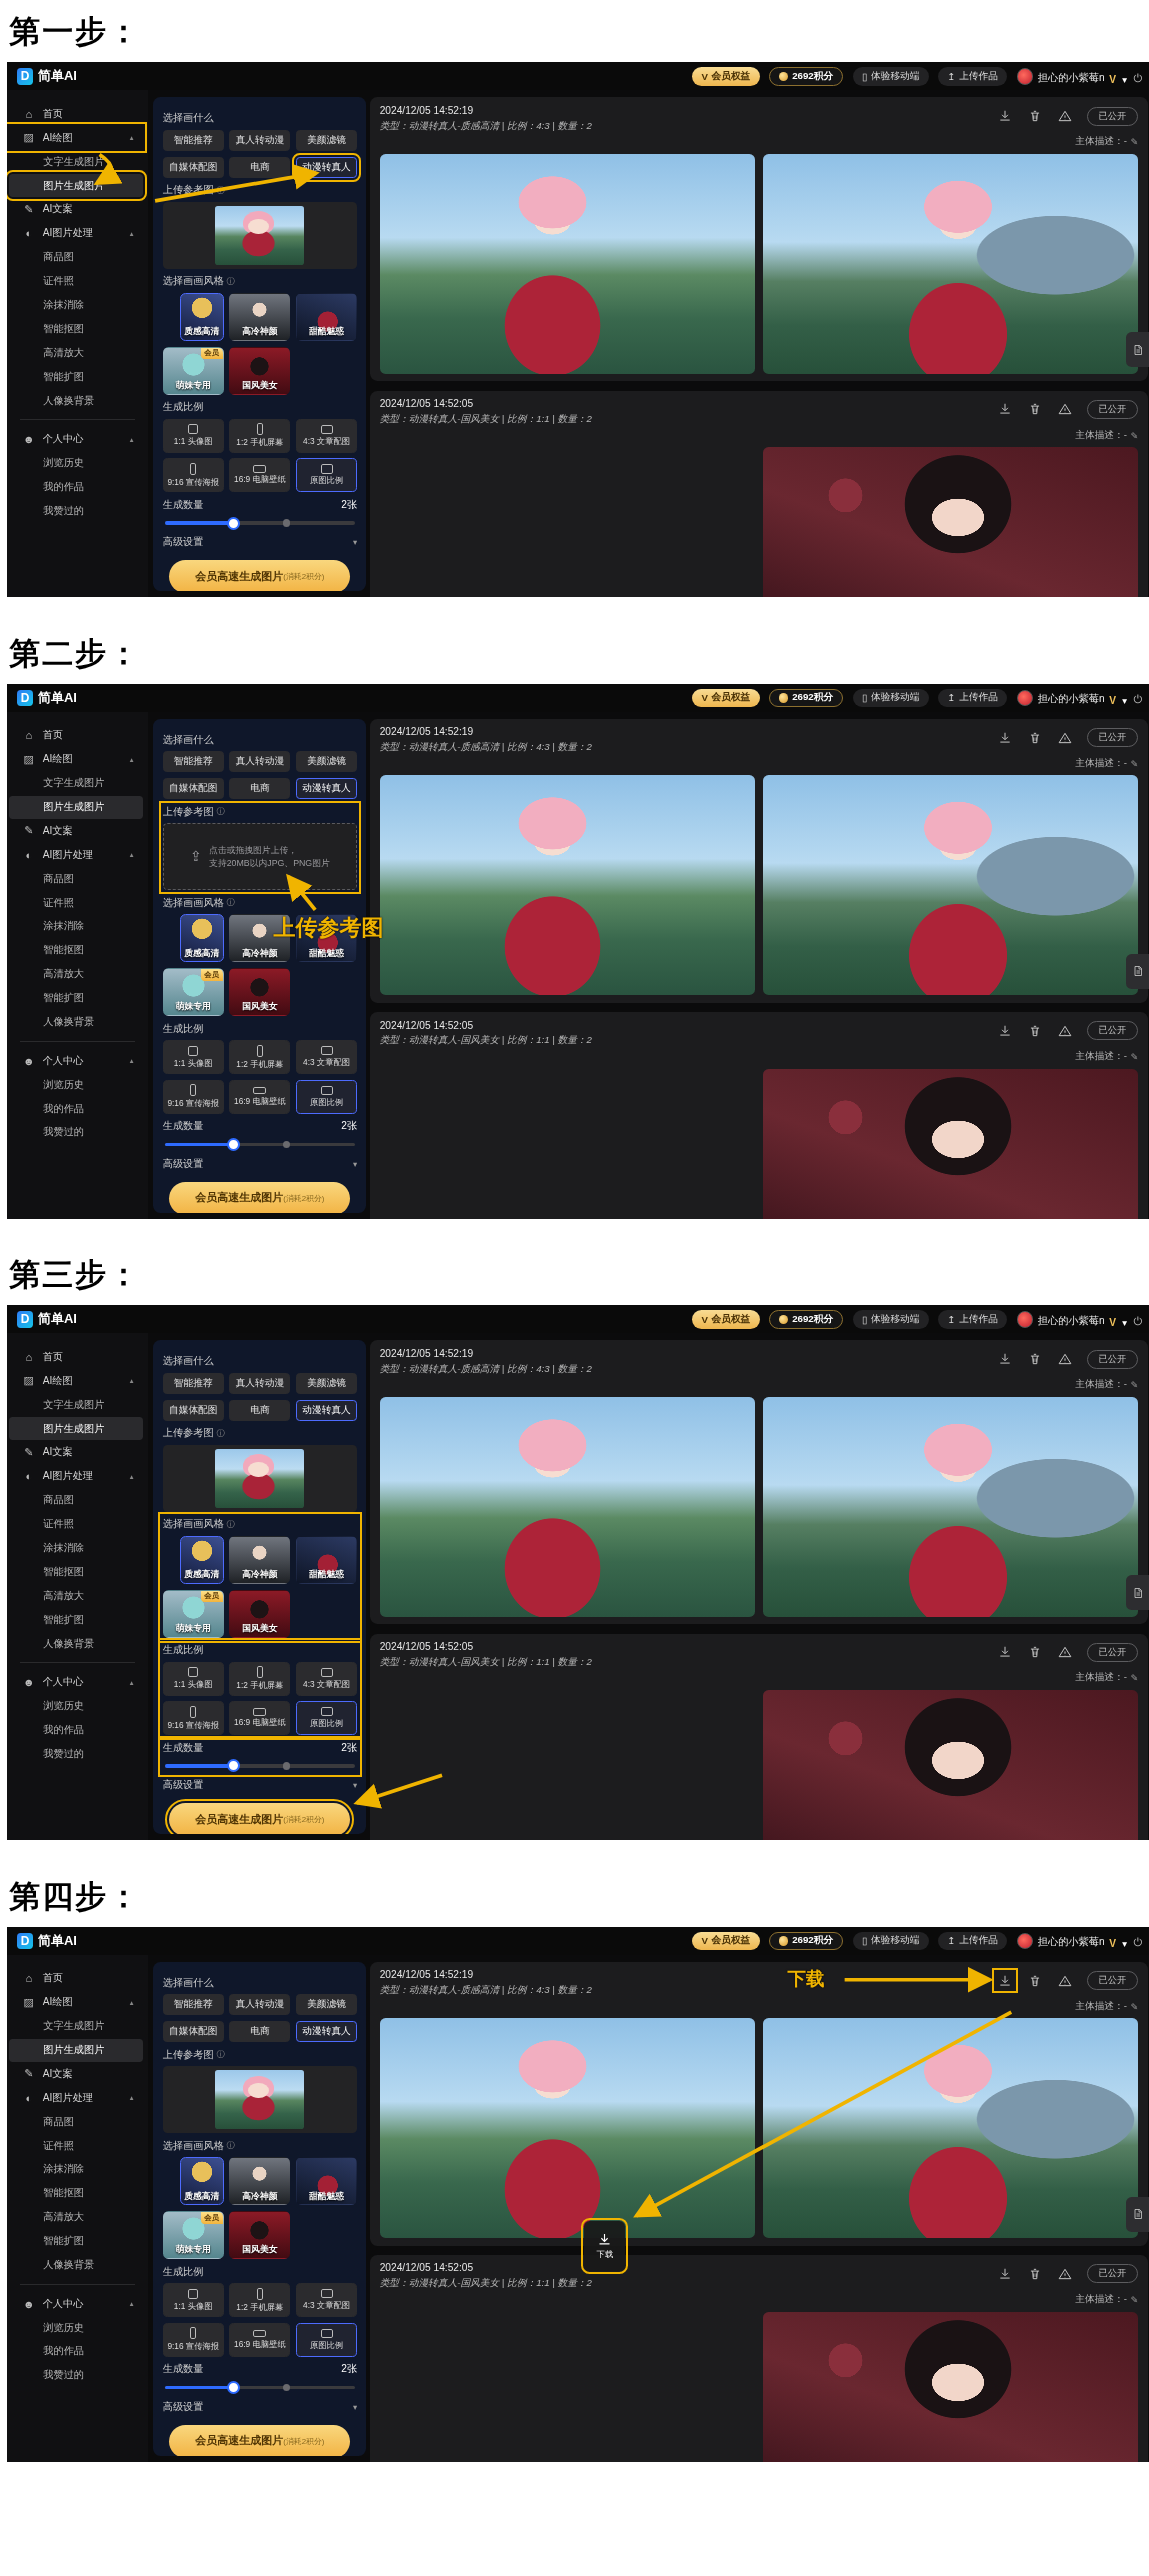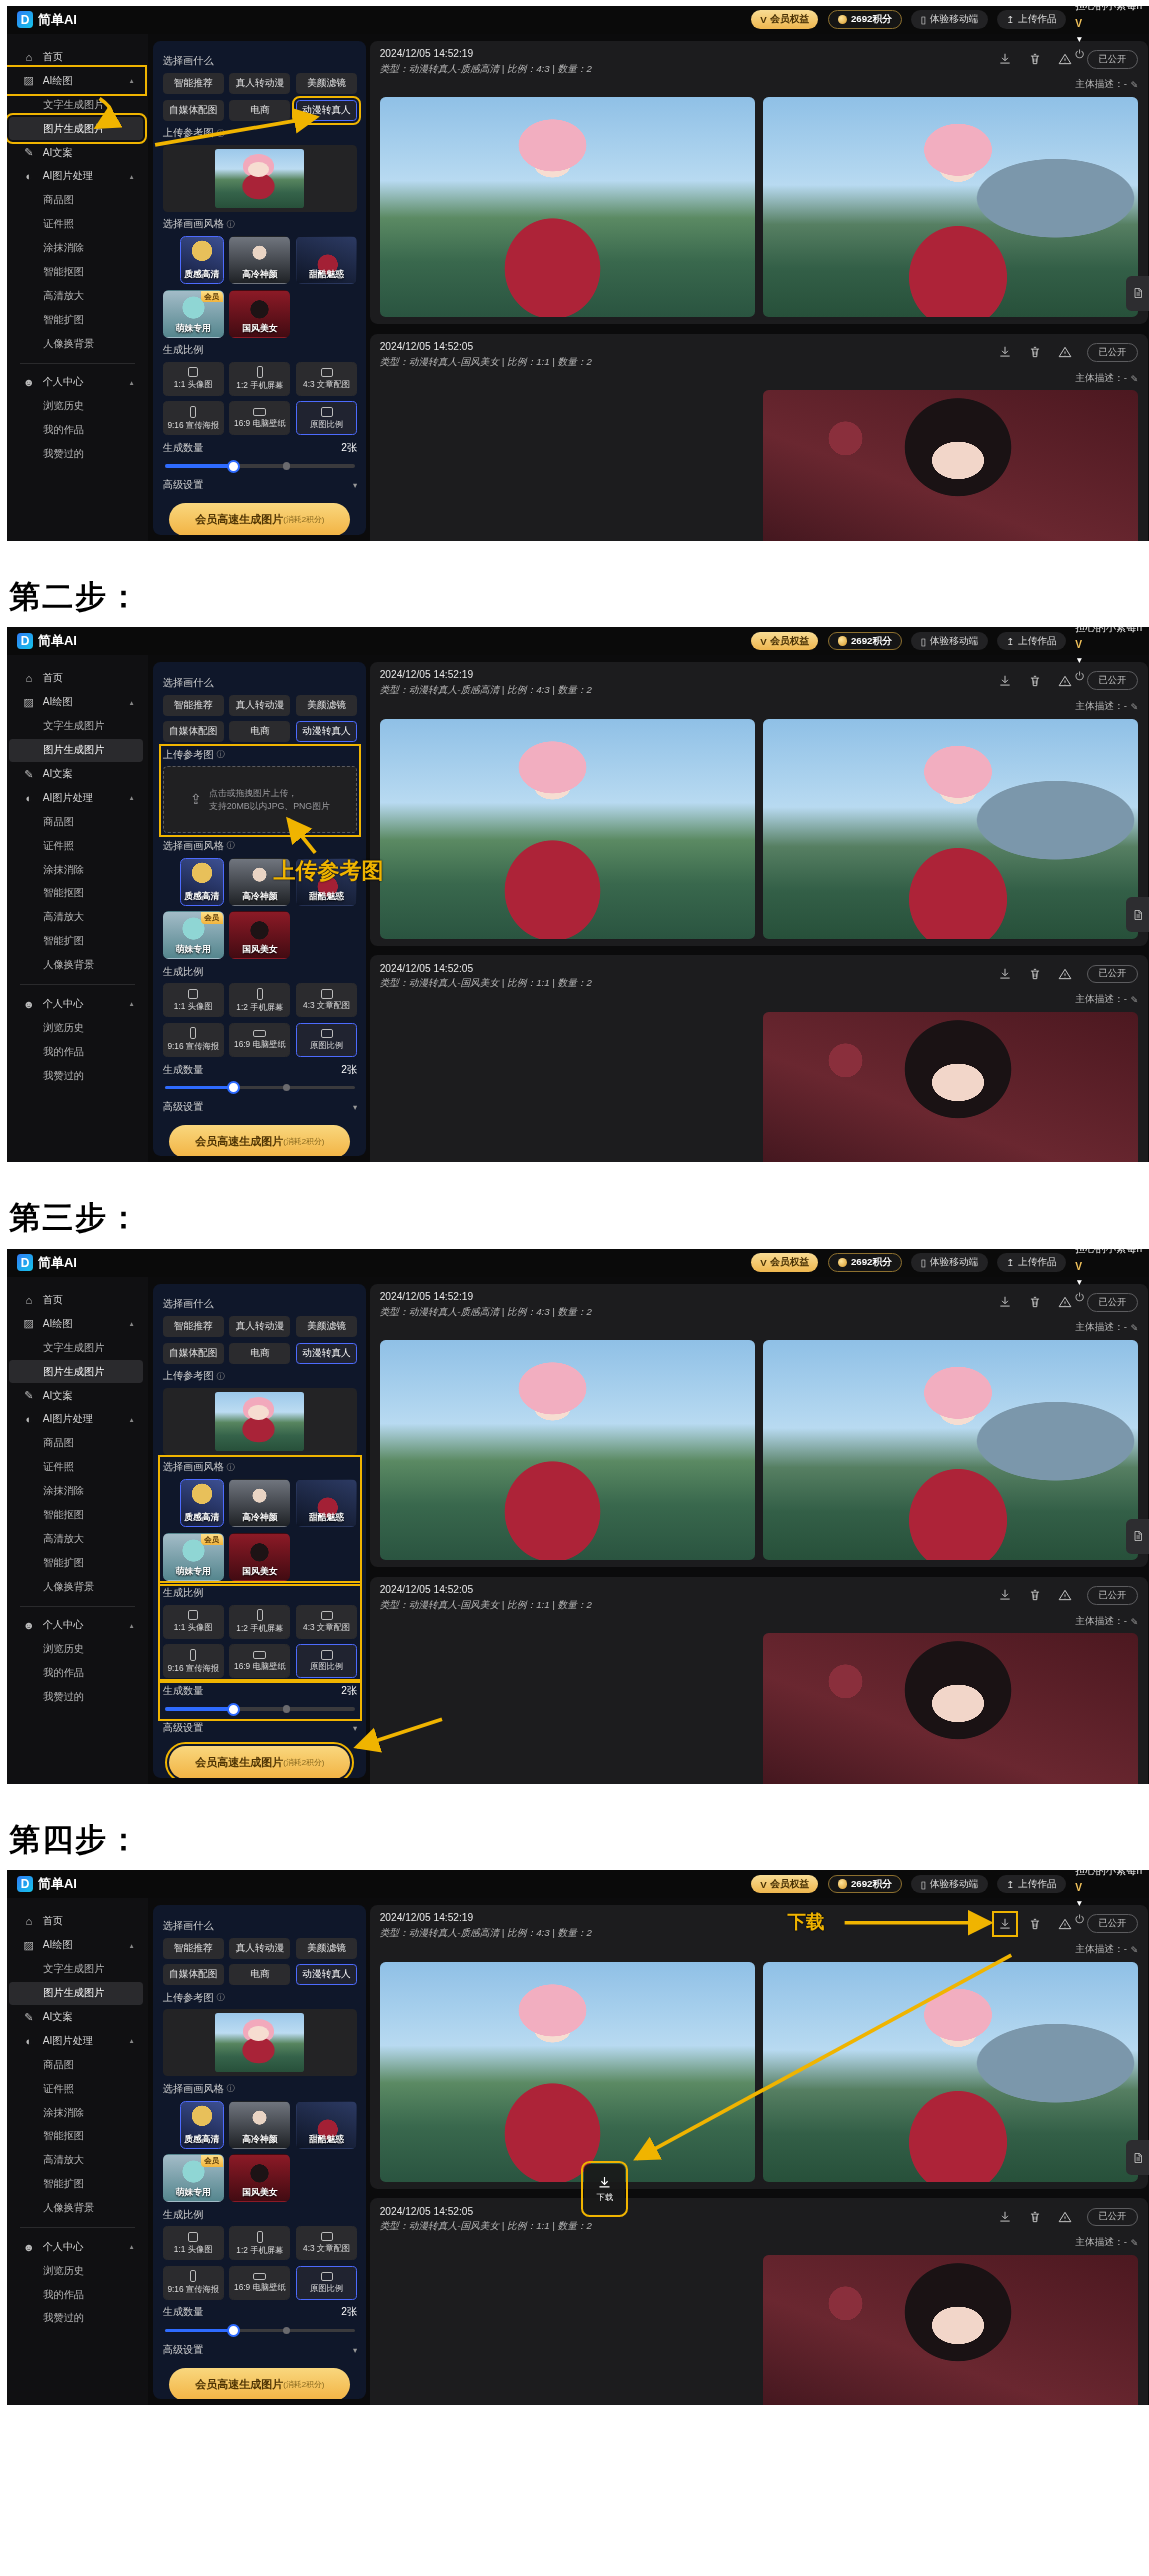--- a/index.html
+++ b/index.html
@@ -13,21 +13,21 @@
   .topbar{ position:absolute; left:0; top:0; width:100%; height:28px; background:#0a0a0a; display:flex; align-items:center; padding:0 9.3px; z-index:5;}
   .logo{ display:flex; align-items:center; gap:4.6px; }
   .logo-d{ width:16.7px; height:16.7px; background:linear-gradient(135deg,#2f7cf6,#15c5e8); color:#fff; font-weight:700; font-size:12px; border-radius:3.7px; display:flex;align-items:center;justify-content:center;}
   .logo-t{ color:#fff; font-weight:700; font-size:13px; }
   .tb-right{ margin-left:auto; display:flex; align-items:center; gap:9.3px; }
   .pill{ height:18.5px; display:flex; align-items:center; gap:3.7px; padding:0 9.3px; border-radius:10.2px; font-size:9.7px; cursor:pointer;}
   .pill-vip{ background:linear-gradient(180deg,#f8dc94,#eeb64e); color:#4a3205; font-weight:700;}
   .pill-credit{ background:#151515; border:0.9px solid #8d702f; color:#fff; font-weight:700;}
   .coin{ width:9.3px; height:9.3px; border-radius:50%; background:radial-gradient(circle at 35% 35%,#ffe49a,#d89a2b); display:inline-block;}
   .pill-dark{ background:#222224; color:#ddd; }
-  .tb-user{ display:flex; align-items:flex-start; gap:4.6px; color:#eee; font-size:10.2px;flex-direction:column;}
+  .tb-user{ display:flex; align-items:flex-end; gap:4.6px; color:#eee; font-size:10.2px;}
   .avatar{ width:16.7px; height:16.7px; border-radius:50%; background:radial-gradient(circle at 40% 40%,#ff6a5e,#c01f2e); border:0.9px solid #555;}
   .tb-v{ color:#f2c35c; font-weight:700; font-size:10.2px;}
   .tb-caret{ color:#fff; font-size:8.3px;}
   .tb-power{ color:#bbb; font-size:11px;}
   
   .sidebar{ position:absolute; left:0; top:28px; bottom:0; width:141px; background:#101012; padding-top:11px; }
   .sb-row{ display:flex; align-items:center; gap:7.4px; height:23px; padding-left:13px; color:#d6d6d6; font-size:10.2px; cursor:pointer; position:relative; margin:0.9px 5.6px 0.9px 1.9px;}
   .sb-row .sb-ico{ font-size:11px; color:#bbb; width:13px; text-align:center;}
   .sb-caret{ margin-left:auto; margin-right:9.3px; font-size:7.4px; color:#888;}
   .sb-sub{ padding-left:34px; color:#b9b9b9;}
@@ -129,20 +129,21 @@
   .step-4 .card-0 .ico-download{ outline:2.8px solid var(--yl); outline-offset:3.7px;}
   .dl-chip{ position:absolute; left:577px; top:294px; width:41px; height:50px; background:rgba(25,25,25,.92); border-radius:5.6px; display:none; flex-direction:column; align-items:center; justify-content:center; gap:2.8px; z-index:10; outline:2.8px solid var(--yl); outline-offset:1.9px; cursor:pointer;}
   .dl-chip svg{ width:15px; height:15px; stroke:#fff; fill:none; stroke-width:1.8;}
   .dl-chip span{ color:#fff; font-size:8.3px;}
   .step-4 .dl-chip{ display:flex;}
 </style>
 </head>
 <body>
 
 <div class="tut-section">
+  <div class="tut-heading">第一步：</div>
   <div class="shot step-1">
   <div class="topbar">
     <div class="logo">
       <span class="logo-d">D</span>
       <span class="logo-t">简单AI</span>
     </div>
     <div class="tb-right">
       <div class="pill pill-vip">
         <span>V</span>
         <span>会员权益</span>

